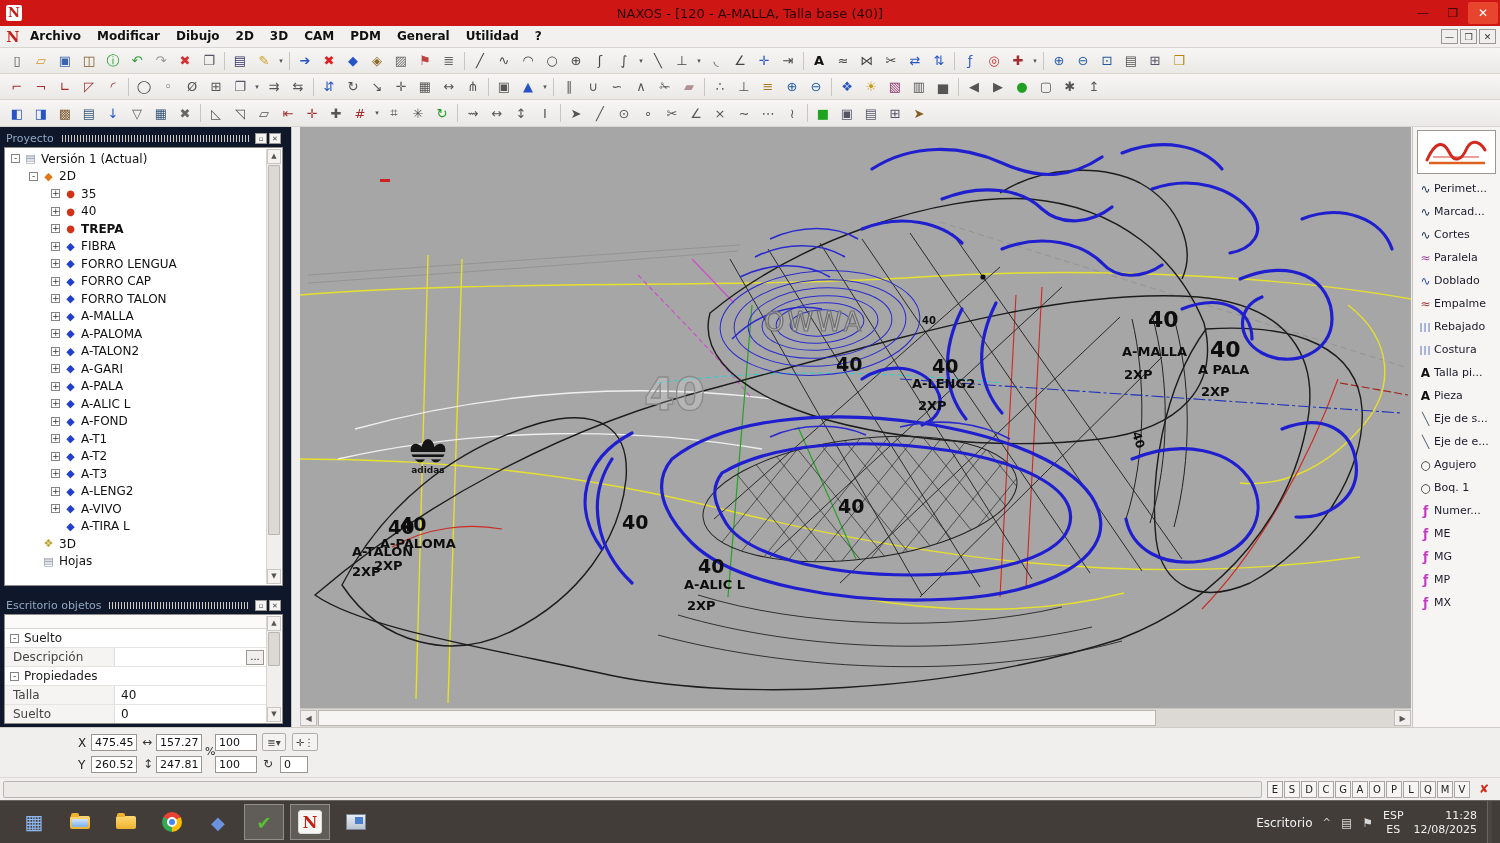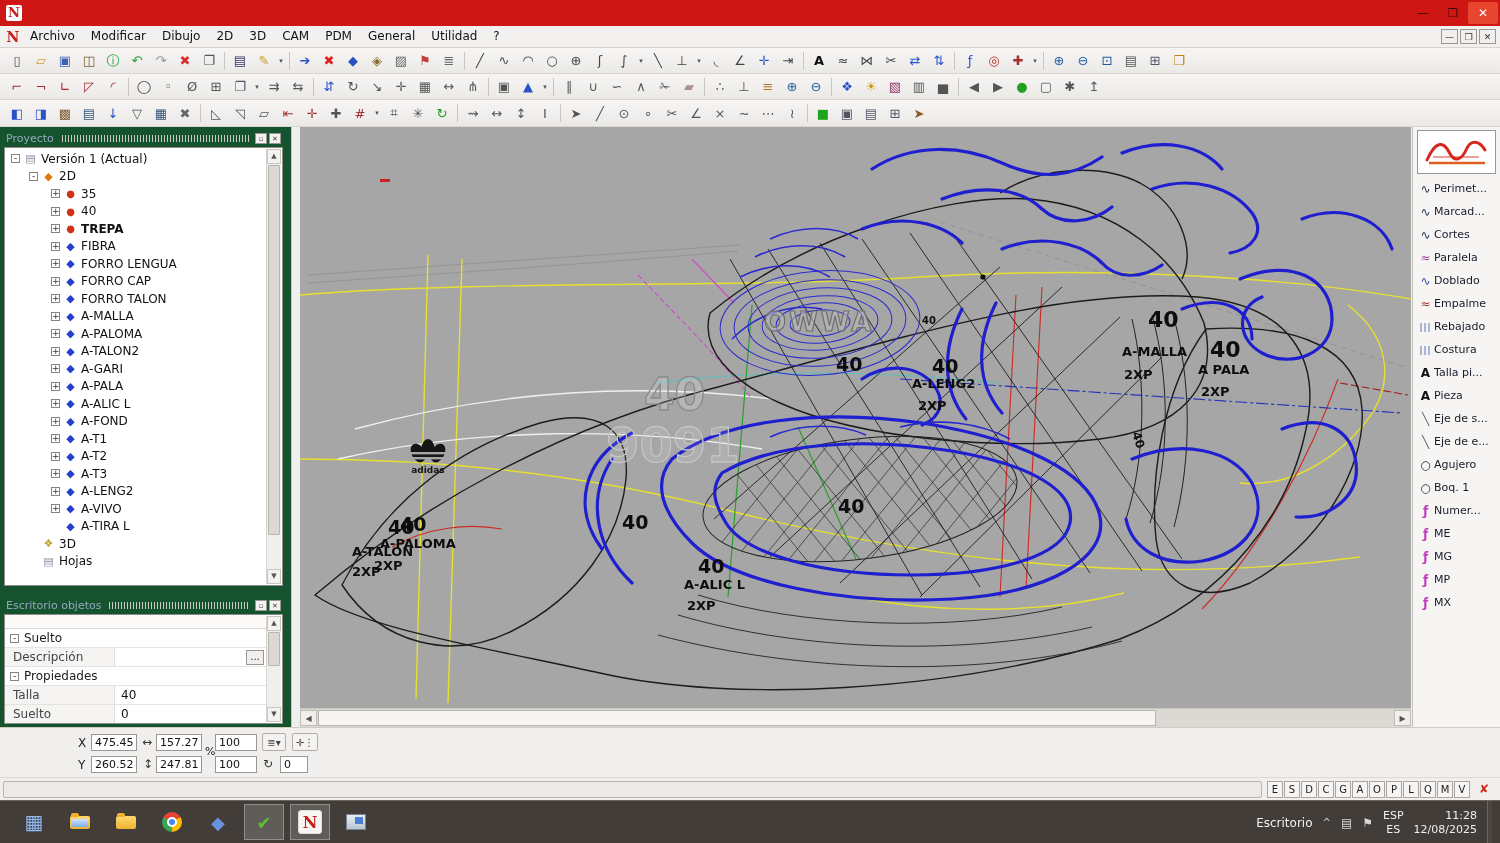--- a/index.html
+++ b/index.html
@@ -12,35 +12,35 @@
   .app-ico::before { content:"N"; position:absolute; left:0; right:0; top:0; text-align:center; font:bold 13px "DejaVu Serif",serif; color:#c32017; }
   .title-text { position:absolute; left:0; right:0; text-align:center; color:#2e0505; font-size:13px; }
   .wbtns { position:absolute; right:2px; top:0; height:26px; display:flex; align-items:center; }
   .wbtn { width:30px; height:22px; display:flex; align-items:center; justify-content:center; color:#3d0b0b; font-size:12px; }
   .wbtn.close { background:#e8452e; color:#fff; border-radius:2px; }
   .wbtn.min::before { content:"—"; } .wbtn.max::before { content:"❒"; } .wbtn.close::before { content:"✕"; }
 
   
   .menubar { position:absolute; left:0; top:26px; right:0; height:22px; background:#f2f1f0; border-bottom:1px solid #d8d5d1; display:flex; align-items:center; }
   .menu-n { width:18px; text-align:center; font:bold 14px "DejaVu Serif",serif; color:#c32017; margin-left:4px; }
-  .mgroup { display:flex; }
+  .mgroup { display:flex;font-weight:bold; }
   .mitem { padding:0 8px; line-height:21px; color:#111; cursor:default; }
   .mdi-btns { position:absolute; right:4px; top:3px; display:flex; gap:2px; }
   .mdi-btn { width:17px; height:15px; border:1px solid #9a9792; background:#f0efed; font-size:9px; display:flex; align-items:center; justify-content:center; color:#333; }
   .mdi-btn.min::before{content:"—";} .mdi-btn.max::before{content:"❒";} .mdi-btn.close::before{content:"✕";}
 
   
   .tbar { position:absolute; left:0; right:0; display:flex; align-items:center; padding-left:5px; background:linear-gradient(#f7f6f5,#ebe9e6); border-bottom:1px solid #d8d5d1; }
   .tbar1 { top:48px; height:26px; } .tbar2 { top:74px; height:26px; } .tbar3 { top:100px; height:27px; }
   .tb-btn { width:24px; height:22px; display:flex; align-items:center; justify-content:center; font-size:13px; border:1px solid transparent; border-radius:2px; flex:none; }
   .tb-dd { width:10px; height:22px; display:flex; align-items:center; justify-content:center; font-size:7px; color:#555; flex:none; }
   .tb-sep { width:1px; height:18px; background:#c9c6c2; margin:0 3px; flex:none; }
 
   
-  .left { position:absolute; left:0; top:127px; width:292px; bottom:116px; background:#14532d; border-right:1px solid #c9c6c2; }
+  .left { position:absolute; left:0; top:127px; width:292px; bottom:116px; background:#0f172a; border-right:1px solid #c9c6c2; }
   .phead { height:17px; display:flex; align-items:center; padding:0 2px; }
   .phead .ptitle { color:#93a7c0; font-size:11px; margin-right:4px; white-space:nowrap; }
   .phead .grip { flex:1; height:7px; background:repeating-linear-gradient(90deg,#cfcac4 0 1px,transparent 1px 3px); margin:0 4px; }
   .ph-btn { width:12px; height:11px; border:1px solid #9a9792; background:#f4f3f1; font-size:7px; display:flex; align-items:center; justify-content:center; color:#444; margin-left:2px; }
   .ph-btn.sq::before{content:"▫";} .ph-btn.x::before{content:"✕";}
 
   .proj { position:absolute; top:3px; left:4px; right:8px; height:456px; }
   .treebox { position:absolute; top:17px; left:0; right:0; bottom:0; background:#fff; border:1px solid #8f8c88; overflow:hidden; }
   .tree { position:absolute; top:2px; left:2px; right:16px; bottom:0; }
   .trow { display:flex; align-items:center; height:17.5px; white-space:nowrap; }
@@ -71,21 +71,21 @@
   
   .vsplit { position:absolute; left:292px; top:127px; width:8px; bottom:116px; background:#f0efed; }
   .canvas { position:absolute; left:300px; top:127px; width:1111px; height:581px; background:#a6a6a6; overflow:hidden; }
   .clayer { position:absolute; inset:0; }
   .cl { position:absolute; white-space:nowrap; }
   .cl-b40 { font-weight:bold; font-size:19px; color:#0d0d0d; }
   .cl-b40b { font-weight:bold; font-size:22px; color:#0d0d0d; }
   .cl-lbl { font-weight:bold; font-size:13px; color:#0d0d0d; }
   .cl-wm { font-weight:bold; font-size:44px; color:rgba(255,255,255,0.18); -webkit-text-stroke:1.3px #8a8a8a; }
   .cl-wm2 { font-weight:bold; font-size:48px; color:rgba(255,255,255,0.10); -webkit-text-stroke:1.3px #c4c4c4; }
-  .cl-owwa { font-weight:bold; font-size:26px; letter-spacing:3px; color:rgba(185,185,185,0.55); -webkit-text-stroke:1.2px #6f6f6f; }
+  .cl-owwa { font-weight:normal; font-size:26px; letter-spacing:3px; color:rgba(185,185,185,0.55); -webkit-text-stroke:1.2px #6f6f6f; }
   .cl-s40 { font-weight:bold; font-size:10px; color:#0d0d0d; }
   .cl-rot { font-weight:bold; font-size:12px; color:#0d0d0d; transform:rotate(72deg); }
 
   .hscroll { position:absolute; left:300px; top:708px; width:1111px; height:19px; background:#dcd9d4; border-top:1px solid #c9c6c2; }
   .hs-l,.hs-r { position:absolute; top:1px; bottom:1px; width:17px; background:#f0efed; border:1px solid #c0bdb8; color:#555; font-size:8px; display:flex; align-items:center; justify-content:center; }
   .hs-l{left:0;} .hs-l::before{content:"◀";} .hs-r{right:0;} .hs-r::before{content:"▶";}
   .hs-thumb { position:absolute; left:18px; top:1px; bottom:1px; width:838px; background:#f6f5f3; border:1px solid #b9b6b2; }
 
   .right { position:absolute; right:0; top:127px; width:88px; bottom:116px; background:#f6f5f3; border-left:1px solid #c5c2be; }
   .logo-box { margin:3px 4px; height:44px; background:#fff; border:1px solid #9a9792; display:flex; align-items:center; justify-content:center; }
@@ -134,20 +134,21 @@
   .clock { display:flex; flex-direction:column; align-items:flex-end; font-size:11px; line-height:1.25; color:#f0f0f0; }
   .sliver { width:5px; height:43px; border-left:1px solid #6a655f; background:#4a453f; }
 </style>
 </head>
 <body>
 
 <div id="app">
 
   <div class="titlebar">
     <div class="app-ico"></div>
+    <div class="title-text">NAXOS - [120 - A-MALLA, Talla base (40)]</div>
     <div class="wbtns">
       <div class="wbtn min"></div>
       <div class="wbtn max"></div>
       <div class="wbtn close"></div>
     </div>
   </div>
 
   <div class="menubar">
     <div class="menu-n">N</div>
     <div class="mgroup">
@@ -688,21 +689,20 @@
         </g>
         <rect x="-2" y="13" width="44" height="2.4" fill="#a6a6a6"></rect>
         <rect x="-2" y="18" width="44" height="2.4" fill="#a6a6a6"></rect>
         <text x="20" y="34" font-size="9" text-anchor="middle" fill="#151515" font-weight="bold">adidas</text>
       </g>
     </svg>
     <div class="clayer">
 
         <div class="cl cl-wm" style="left:344px;top:242px">40</div>
 
-        <div class="cl cl-wm2" style="left:306px;top:290px">9091</div>
 
         <div class="cl cl-owwa" style="left:464px;top:180px">OWWA</div>
 
         <div class="cl cl-b40" style="left:536px;top:226px">40</div>
 
         <div class="cl cl-b40" style="left:632px;top:228px">40</div>
 
         <div class="cl cl-b40" style="left:322px;top:384px">40</div>
 
         <div class="cl cl-b40" style="left:538px;top:368px">40</div>

